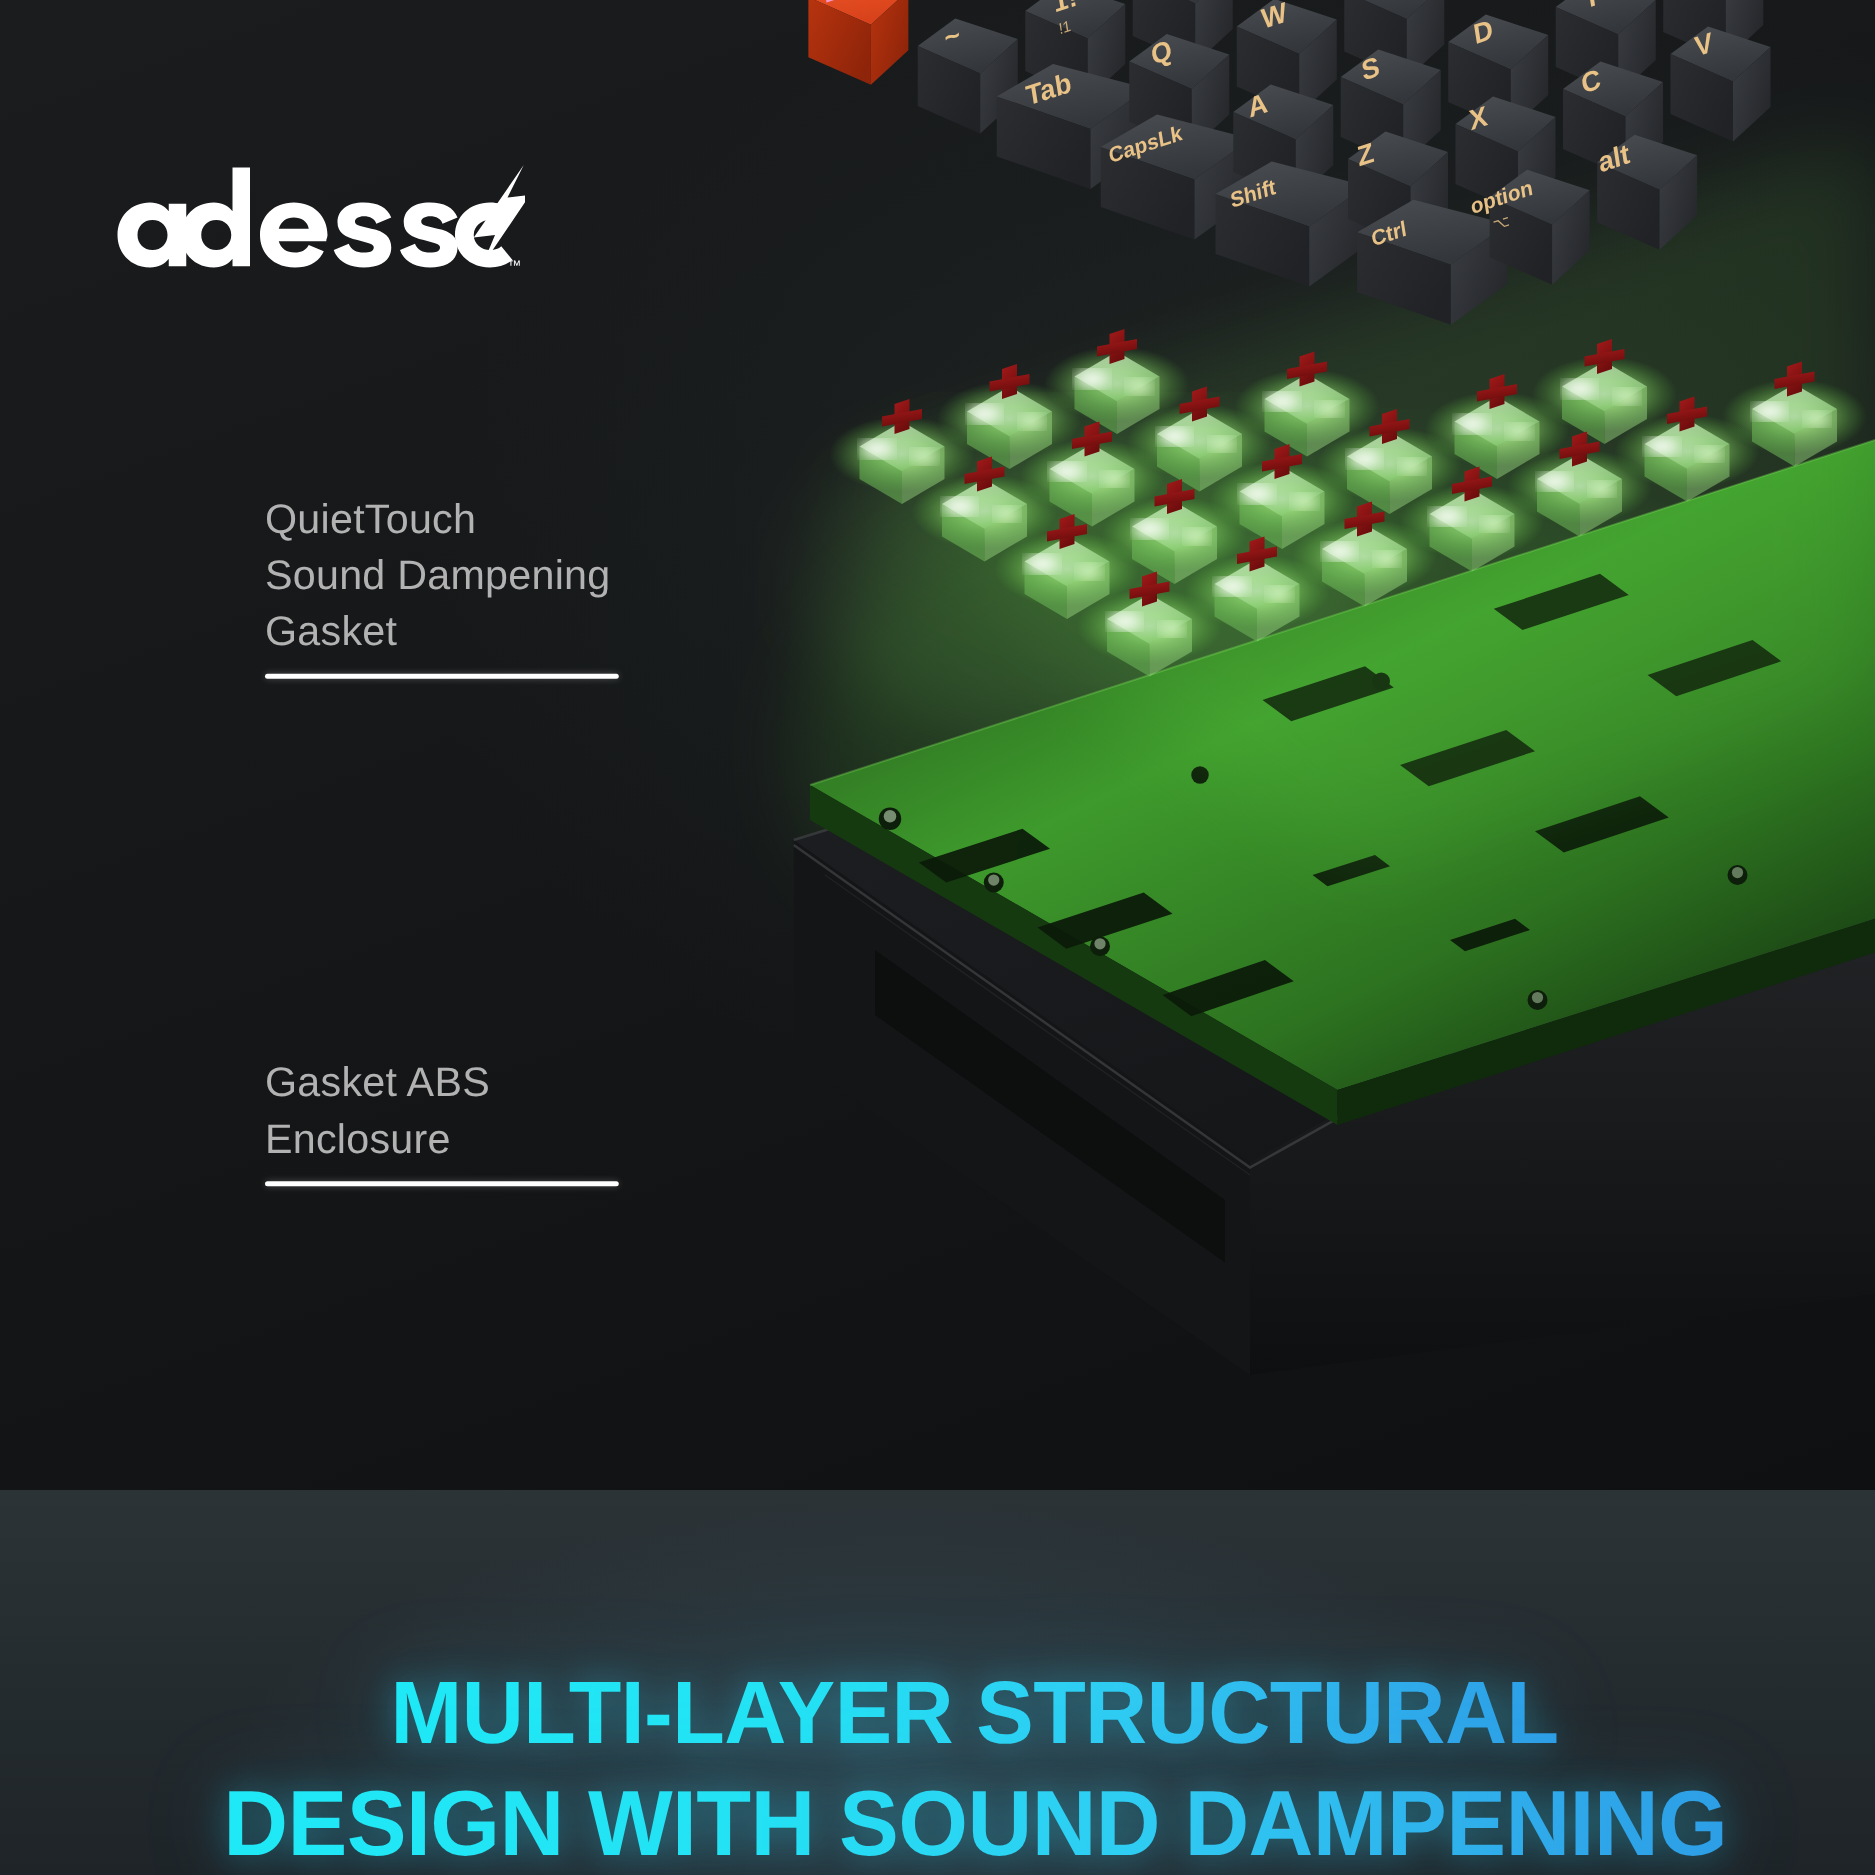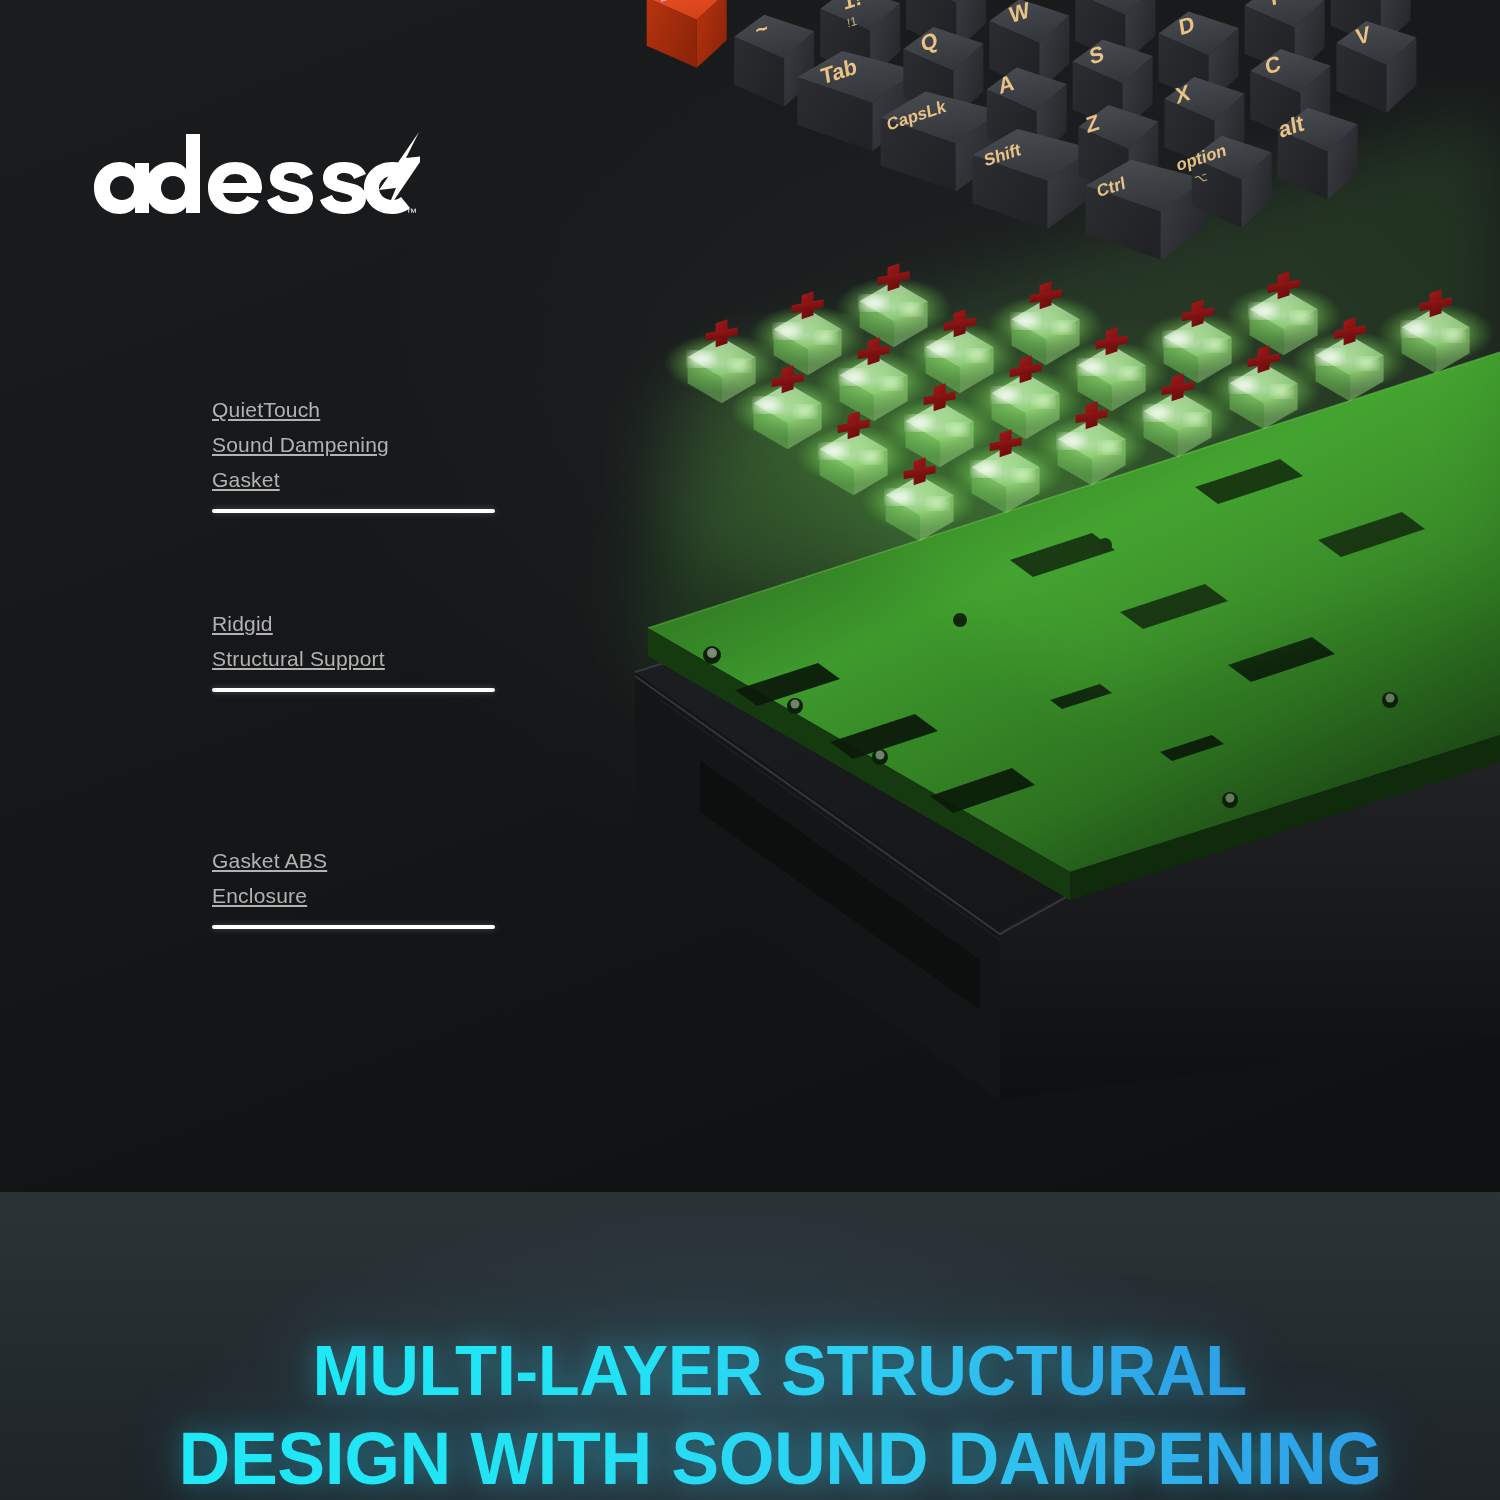--- a/index.html
+++ b/index.html
@@ -20,22 +20,22 @@
     overflow:hidden;
   }
 
   
   .logo { position:absolute; left:90px; top:128px; width:330px; height:92px; }
   .logo svg { display:block; width:100%; height:100%; }
 
   
   .feature { position:absolute; left:212px; width:300px; }
   .feature .ftext {
-    color:#b2b2b2; font-size:21px; line-height:35px;
-    font-weight:400; letter-spacing:.2px; white-space:pre-line;text-decoration:underline;
+    color:#b2b2b2; font-size:33px; line-height:45px;
+    font-weight:400; letter-spacing:.2px; white-space:pre-line;
   }
   .feature .rule {
     margin-top:12px; width:283px; height:4px; background:#ffffff;
     border-radius:2px; box-shadow:0 0 6px rgba(255,255,255,.25);
   }
   #feature-0 { top:392px; }
   #feature-1 { top:606px; }
   #feature-2 { top:843px; }
 
   
@@ -564,25 +564,20 @@
         <text x="316" y="88" fill="#ffffff" font-family="'Liberation Sans',sans-serif" font-size="11">™</text>
       </svg>
     </div>
 
     <div class="feature" id="feature-0">
       <div class="ftext">QuietTouch
 Sound Dampening
 Gasket</div>
       <div class="rule"></div>
     </div>
-    <div class="feature" id="feature-1">
-      <div class="ftext">Ridgid
-Structural Support</div>
-      <div class="rule"></div>
-    </div>
     <div class="feature" id="feature-2">
       <div class="ftext">Gasket ABS
 Enclosure</div>
       <div class="rule"></div>
     </div>
   </div>
 
   <div class="banner">
     <div class="banner-inner">
       <div class="headline">MULTI-LAYER STRUCTURAL</div>

